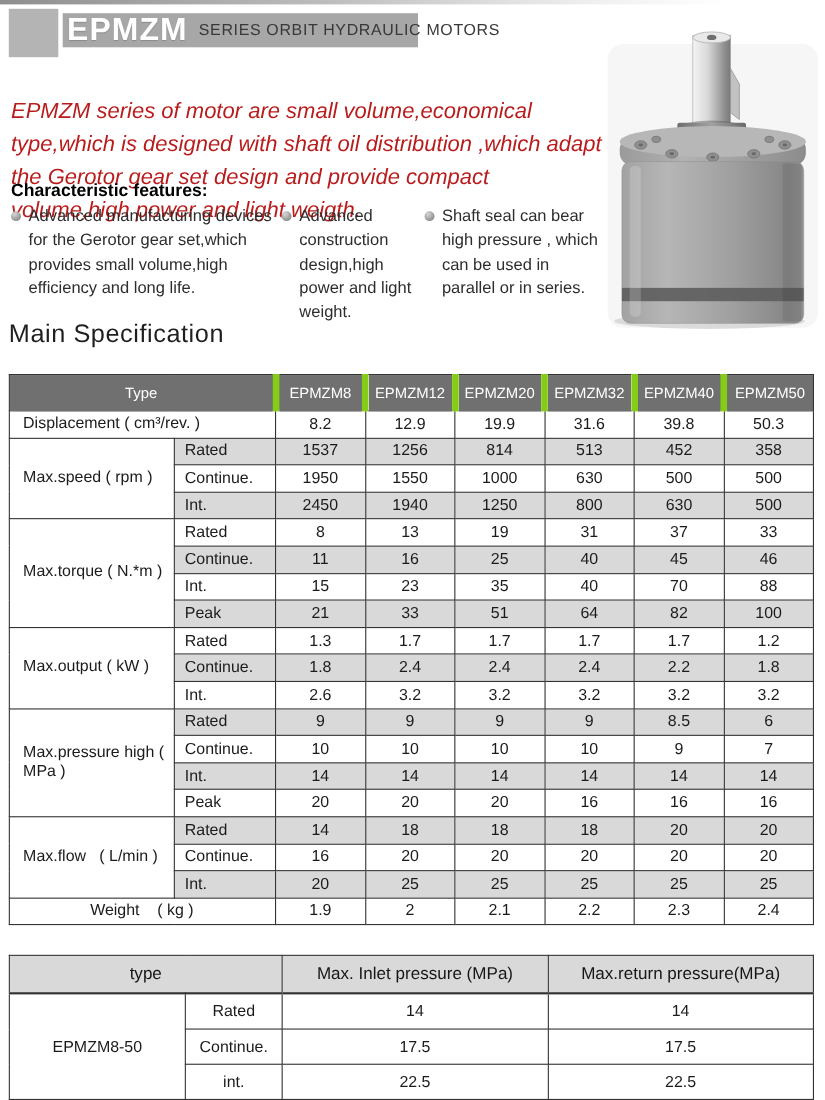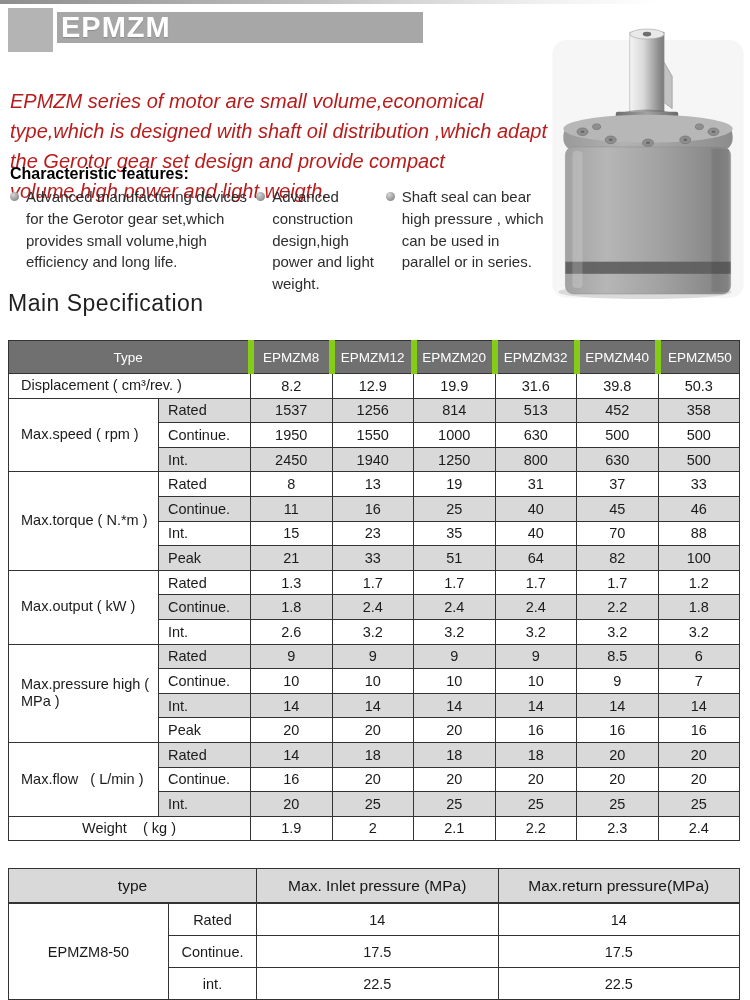--- a/index.html
+++ b/index.html
@@ -6,21 +6,21 @@
   .page{
     position:relative;width:750px;height:1000px;margin:0 auto;
     background:#ffffff;overflow:hidden;
     font-family:"Liberation Sans","DejaVu Sans",sans-serif;color:#222;
   }
   
   .top-strip{position:absolute;left:0;top:0;width:660px;height:4px;
     background:linear-gradient(to right,#8e8e8e,#bdbdbd 45%,#eeeeee 80%,#ffffff);}
   
   .hdr-square{position:absolute;left:8px;top:8px;width:45px;height:44px;background:#b4b4b4;}
-  .hdr-bar{position:absolute;left:57px;top:12px;width:366px;height:31px;background:#a7a7a7;
+  .hdr-bar{position:absolute;left:57px;top:12px;width:323px;height:31px;background:#a7a7a7;
     display:flex;align-items:center;}
   .brand{font-size:29px;font-weight:bold;color:#ffffff;letter-spacing:1px;margin-left:4px;
     text-shadow:0 1px 1px rgba(120,120,120,.6);line-height:1;}
   .subtitle{font-size:14.5px;color:#383838;letter-spacing:.6px;margin-left:10px;white-space:nowrap;}
   
   .intro{position:absolute;left:10px;top:86px;width:548px;font-size:20px;line-height:1.5;color:#b91c1c;font-style:italic;}
   .feat-title{position:absolute;left:10px;top:165px;font-size:16px;font-weight:bold;color:#000000;}
   .features{position:absolute;left:10px;top:186px;width:540px;display:flex;flex-direction:row;gap:3px;}
   .feature{display:flex;font-size:15px;line-height:1.45;color:#2d2d2d;}
   .bullet{flex:0 0 9px;width:9px;height:9px;border-radius:50%;margin:6px 7px 0 0;
@@ -49,20 +49,21 @@
 </head>
 <body>
 
 <div class="page">
 
   <div class="top-strip"></div>
 
   <div class="hdr-square"></div>
   <div class="hdr-bar">
     <span class="brand">EPMZM</span>
+    <span class="subtitle">SERIES ORBIT HYDRAULIC MOTORS</span>
   </div>
 
   <div class="intro">EPMZM series of motor are small volume,economical type,which is designed with shaft oil distribution ,which adapt the Gerotor gear set design and provide compact volume,high power and light weigth.</div>
 
   <div class="feat-title">Characteristic features:</div>
   <div class="features">
     <div class="feature">
       <span class="bullet"></span>
       <span style="white-space:normal;">Advanced manufacturing devices for the Gerotor gear set,which provides small volume,high efficiency and long life.</span>
     </div>

